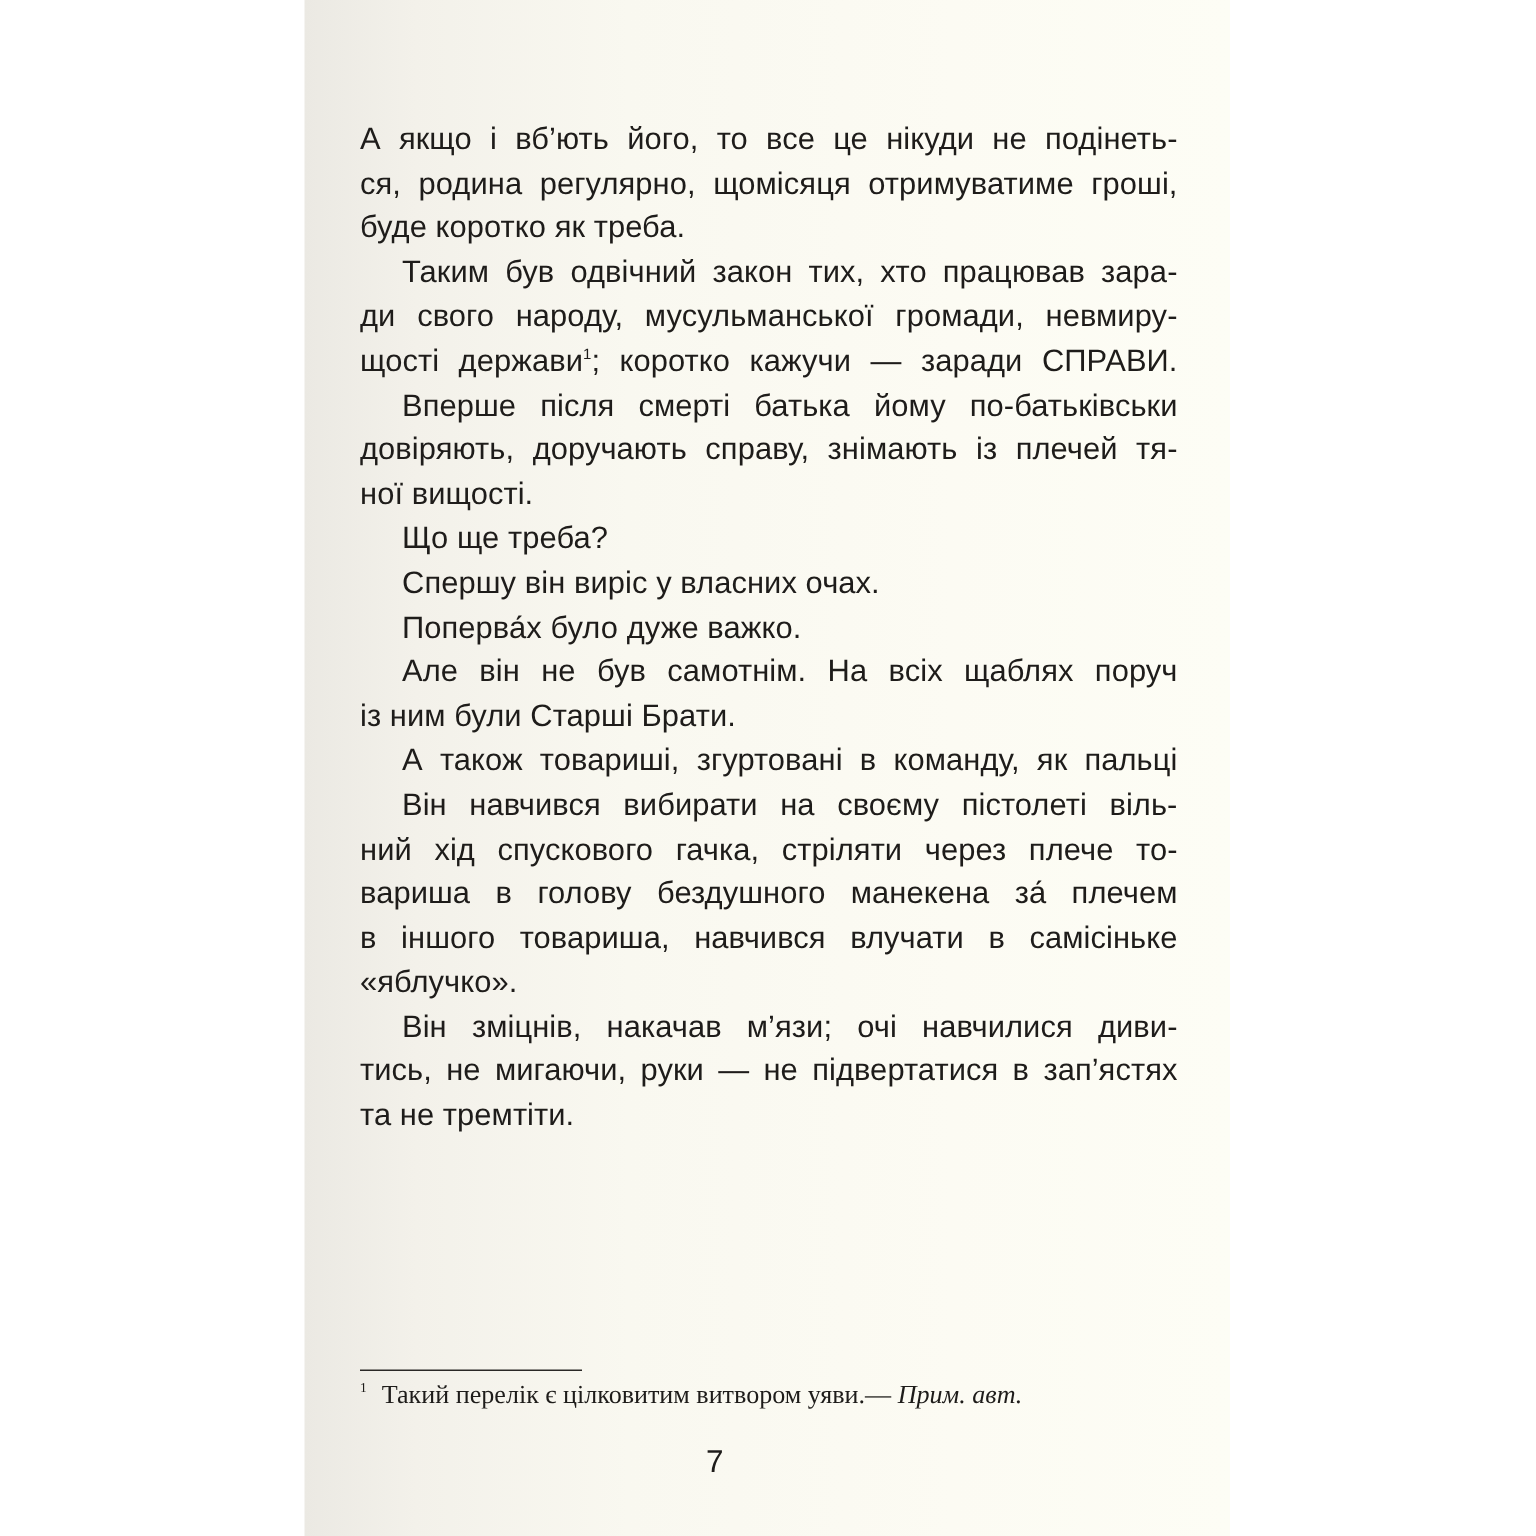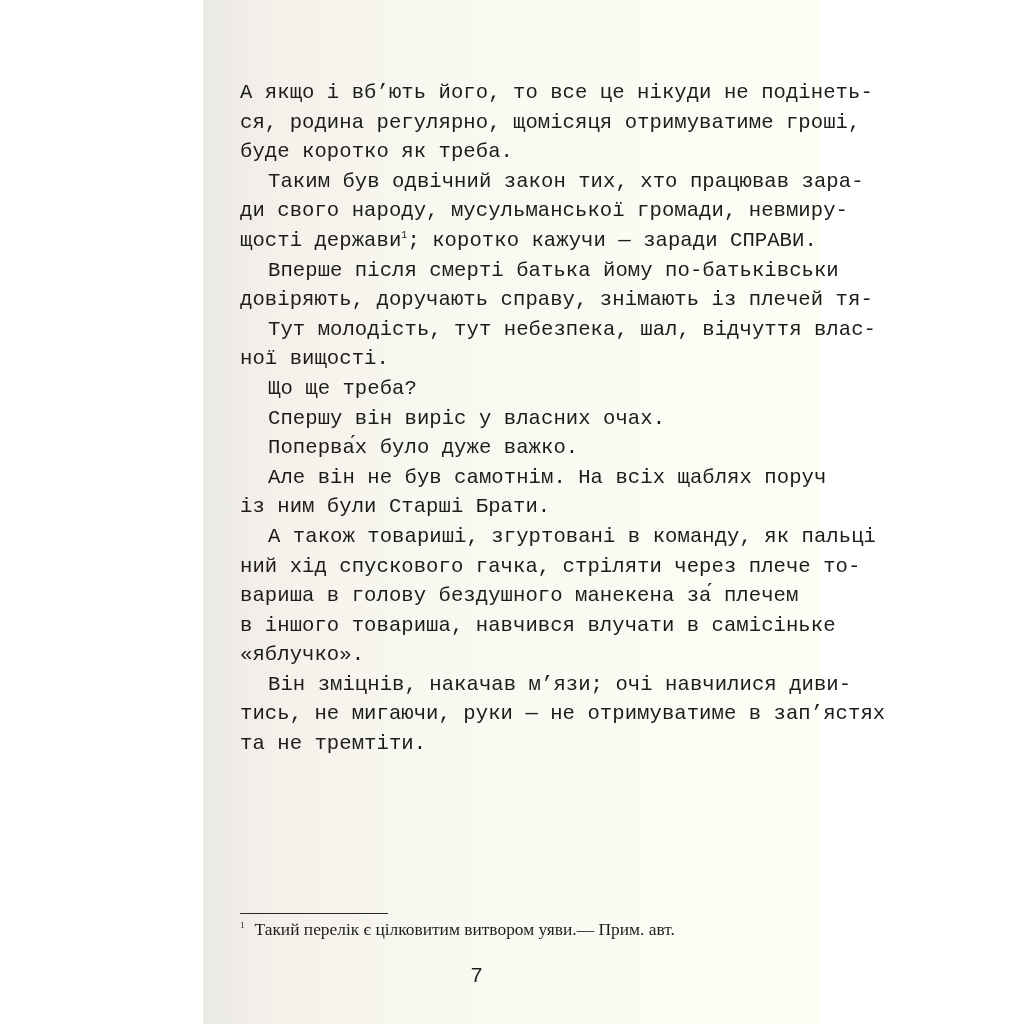--- a/index.html
+++ b/index.html
@@ -16,21 +16,21 @@
       top: 0;
       width: 617px;
       height: 1024px;
       background: linear-gradient(to right, #ebe9e3 0%, #f3f1ea 12%, #f9f8f0 35%, #fcfbf3 70%, #fdfdf5 100%);
     }
     .text-column {
       position: absolute;
       left: 37px;
       top: 78px;
       width: 545px;
-      font-family: Liberation Mono, monospace;
+      font-family: Liberation Sans, sans-serif;
       font-size: 20.6px;
       line-height: 29.6px;
       color: #1e1c1a;
       text-align: justify;
       letter-spacing: 0.05px;
     }
     .line {
       display: block;
       white-space: nowrap;
       text-align: justify;
@@ -67,20 +67,21 @@
       color: #1e1c1a;
       white-space: nowrap;
     }
     .footnote .fn-mark {
       font-size: 9px;
       vertical-align: 7px;
       line-height: 0;
       margin-right: 10px;
     }
     .footnote .fn-attr {
+      font-style: italic;
     }
     .page-number {
       position: absolute;
       left: 0;
       width: 547px;
       top: 963px;
       text-align: center;
       font-family: "Liberation Sans", "DejaVu Sans", sans-serif;
       font-size: 21px;
       color: #1e1c1a;
@@ -92,34 +93,34 @@
 <div class="page">
   <div class="text-column">
     <span class="line">А якщо і вб’ють його, то все це нікуди не подінеть-</span>
     <span class="line">ся, родина регулярно, щомісяця отримуватиме гроші,</span>
     <span class="line last">буде коротко як треба.</span>
     <span class="line indent">Таким був одвічний закон тих, хто працював зара-</span>
     <span class="line">ди свого народу, мусульманської громади, невмиру-</span>
     <span class="line"><span>щості держави</span><sup class="fn">1</sup><span>; коротко кажучи — заради СПРАВИ.</span></span>
     <span class="line indent">Вперше після смерті батька йому по-батьківськи</span>
     <span class="line">довіряють, доручають справу, знімають із плечей тя-</span>
-    <span class="line indent">Тут молодість, тут небезпека, шал, відчуття влас-</span>
     <span class="line last">ної вищості.</span>
     <span class="line indent last">Що ще треба?</span>
     <span class="line indent last">Спершу він виріс у власних очах.</span>
     <span class="line indent last">Поперва́х було дуже важко.</span>
     <span class="line indent">Але він не був самотнім. На всіх щаблях поруч</span>
     <span class="line last">із ним були Старші Брати.</span>
     <span class="line indent">А також товариші, згуртовані в команду, як пальці</span>
+    <span class="line indent">Він навчився вибирати на своєму пістолеті віль-</span>
     <span class="line">ний хід спускового гачка, стріляти через плече то-</span>
     <span class="line">вариша в голову бездушного манекена за́ плечем</span>
     <span class="line">в іншого товариша, навчився влучати в самісіньке</span>
     <span class="line last">«яблучко».</span>
     <span class="line indent">Він зміцнів, накачав м’язи; очі навчилися диви-</span>
-    <span class="line">тись, не мигаючи, руки — не отримуватиме в зап’ястях</span>
+    <span class="line">тись, не мигаючи, руки — не підвертатися в зап’ястях</span>
     <span class="line last">та не тремтіти.</span>
   </div>
 
   <div class="footnote-rule"></div>
   <div class="footnote">
     <sup class="fn-mark">1</sup><span>Такий перелік є цілковитим витвором уяви.—</span> <span class="fn-attr">Прим. авт.</span>
   </div>
 
   <div class="page-number">7</div>
 </div>

